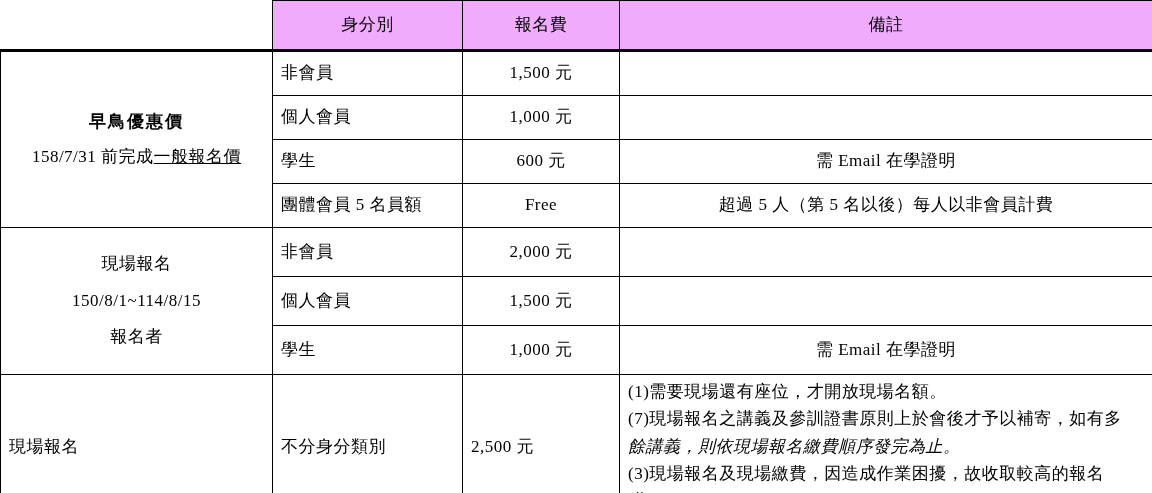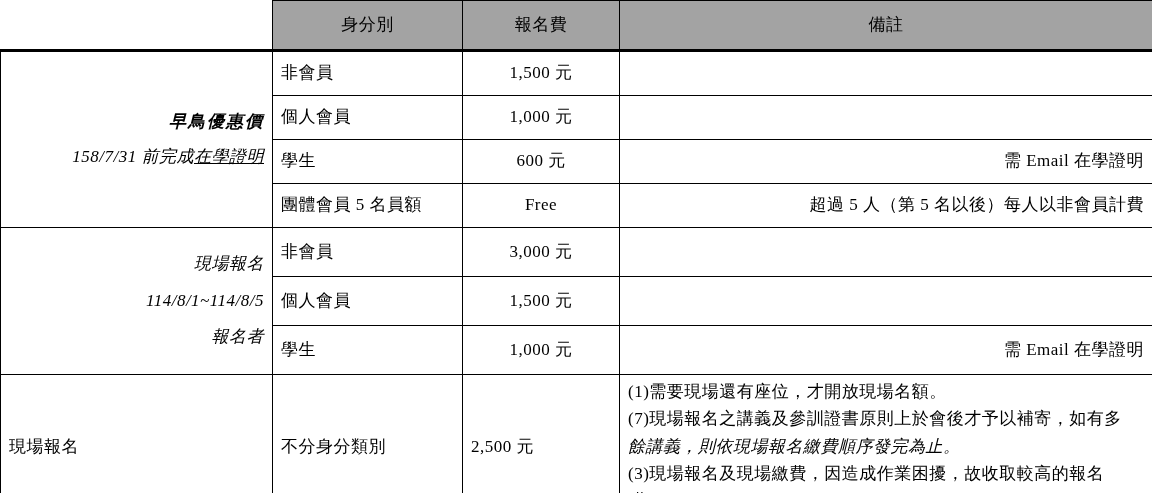--- a/index.html
+++ b/index.html
@@ -35,21 +35,21 @@
     letter-spacing: 0.5px;
   }
   
   col.c0 { width: 272px; }
   col.c1 { width: 190px; }
   col.c2 { width: 157px; }
   col.c3 { width: 533px; }
 
   
   .hdr td {
-    background: #a3a3a3;
+    background: #f0abfc;
     text-align: center;
     height: 40px;
     font-size: 17px;
   }
   .hdr td.blank {
     background: #ffffff;
     border-left: none;
     border-top: none;
     border-bottom: 3px solid #000000;
   }
@@ -57,24 +57,23 @@
     border-bottom: 3px solid #000000;
     border-top: 1px solid #000000;
   }
 
   
   .grp-end td {
     border-bottom: 3px solid #000000;
   }
 
   td.cat {
-    text-align: right;
+    text-align: center;
     padding-left: 10px;
     vertical-align: middle;
-    font-style: italic;
   }
   td.cat .line1 {
     font-weight: bold;
     display: block;
     margin-bottom: 8px;
     letter-spacing: 2px;
   }
   td.cat .line2 {
     display: block;
     letter-spacing: 0.5px;
@@ -91,21 +90,21 @@
     text-align: left;
     padding-left: 12px;
     letter-spacing: 1px;
   }
   td.fee {
     text-align: center;
     padding-left: 12px;
     letter-spacing: 0.5px;
   }
   td.note {
-    text-align: right;
+    text-align: center;
     padding-left: 10px;
     letter-spacing: 0.5px;
   }
   .row-std td { height: 35px; }
   .row-gen td { height: 40px; }
   td.onsite-cat, td.onsite-type, td.onsite-fee {
     text-align: left;
     vertical-align: middle;
     letter-spacing: 1px;
   }
@@ -144,21 +143,21 @@
       <tr class="hdr">
         <td class="blank"></td>
         <td class="h1">身分別</td>
         <td class="h2">報名費</td>
         <td class="h3">備註</td>
       </tr>
 
       <tr class="row-std">
         <td class="cat tbl-outer-left" rowspan="4">
           <span class="line1">早鳥優惠價</span>
-          <span class="line2"><span>158/7/31 前完成</span><span class="u">在學證明</span></span>
+          <span class="line2"><span>158/7/31 前完成</span><span class="u">一般報名價</span></span>
         </td>
         <td class="type">非會員</td>
         <td class="fee">1,500 元</td>
         <td class="note tbl-outer-right"></td>
       </tr>
       <tr class="row-std">
         <td class="type">個人會員</td>
         <td class="fee">1,000 元</td>
         <td class="note tbl-outer-right"></td>
       </tr>
@@ -169,25 +168,25 @@
       </tr>
       <tr class="row-std grp-end">
         <td class="type">團體會員 5 名員額</td>
         <td class="fee">Free</td>
         <td class="note tbl-outer-right">超過 5 人（第 5 名以後）每人以非會員計費</td>
       </tr>
 
       <tr class="row-gen">
         <td class="cat tbl-outer-left" rowspan="3">
           <span class="line2">現場報名</span>
-          <span class="line3">114/8/1~114/8/5</span>
+          <span class="line3">150/8/1~114/8/15</span>
           <span class="line3">報名者</span>
         </td>
         <td class="type">非會員</td>
-        <td class="fee">3,000 元</td>
+        <td class="fee">2,000 元</td>
         <td class="note tbl-outer-right"></td>
       </tr>
       <tr class="row-gen">
         <td class="type">個人會員</td>
         <td class="fee">1,500 元</td>
         <td class="note tbl-outer-right"></td>
       </tr>
       <tr class="row-gen grp-end">
         <td class="type">學生</td>
         <td class="fee">1,000 元</td>

